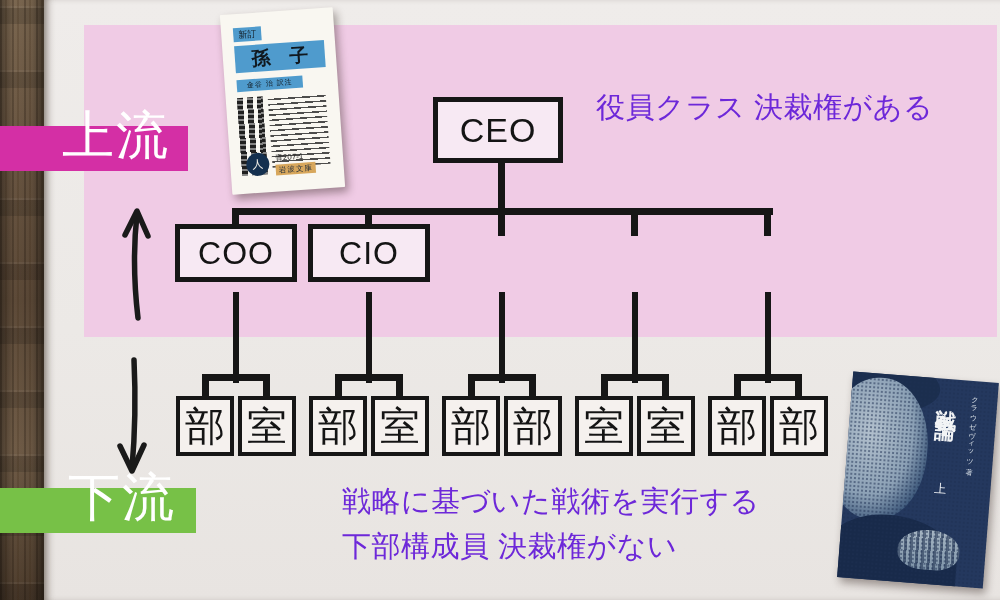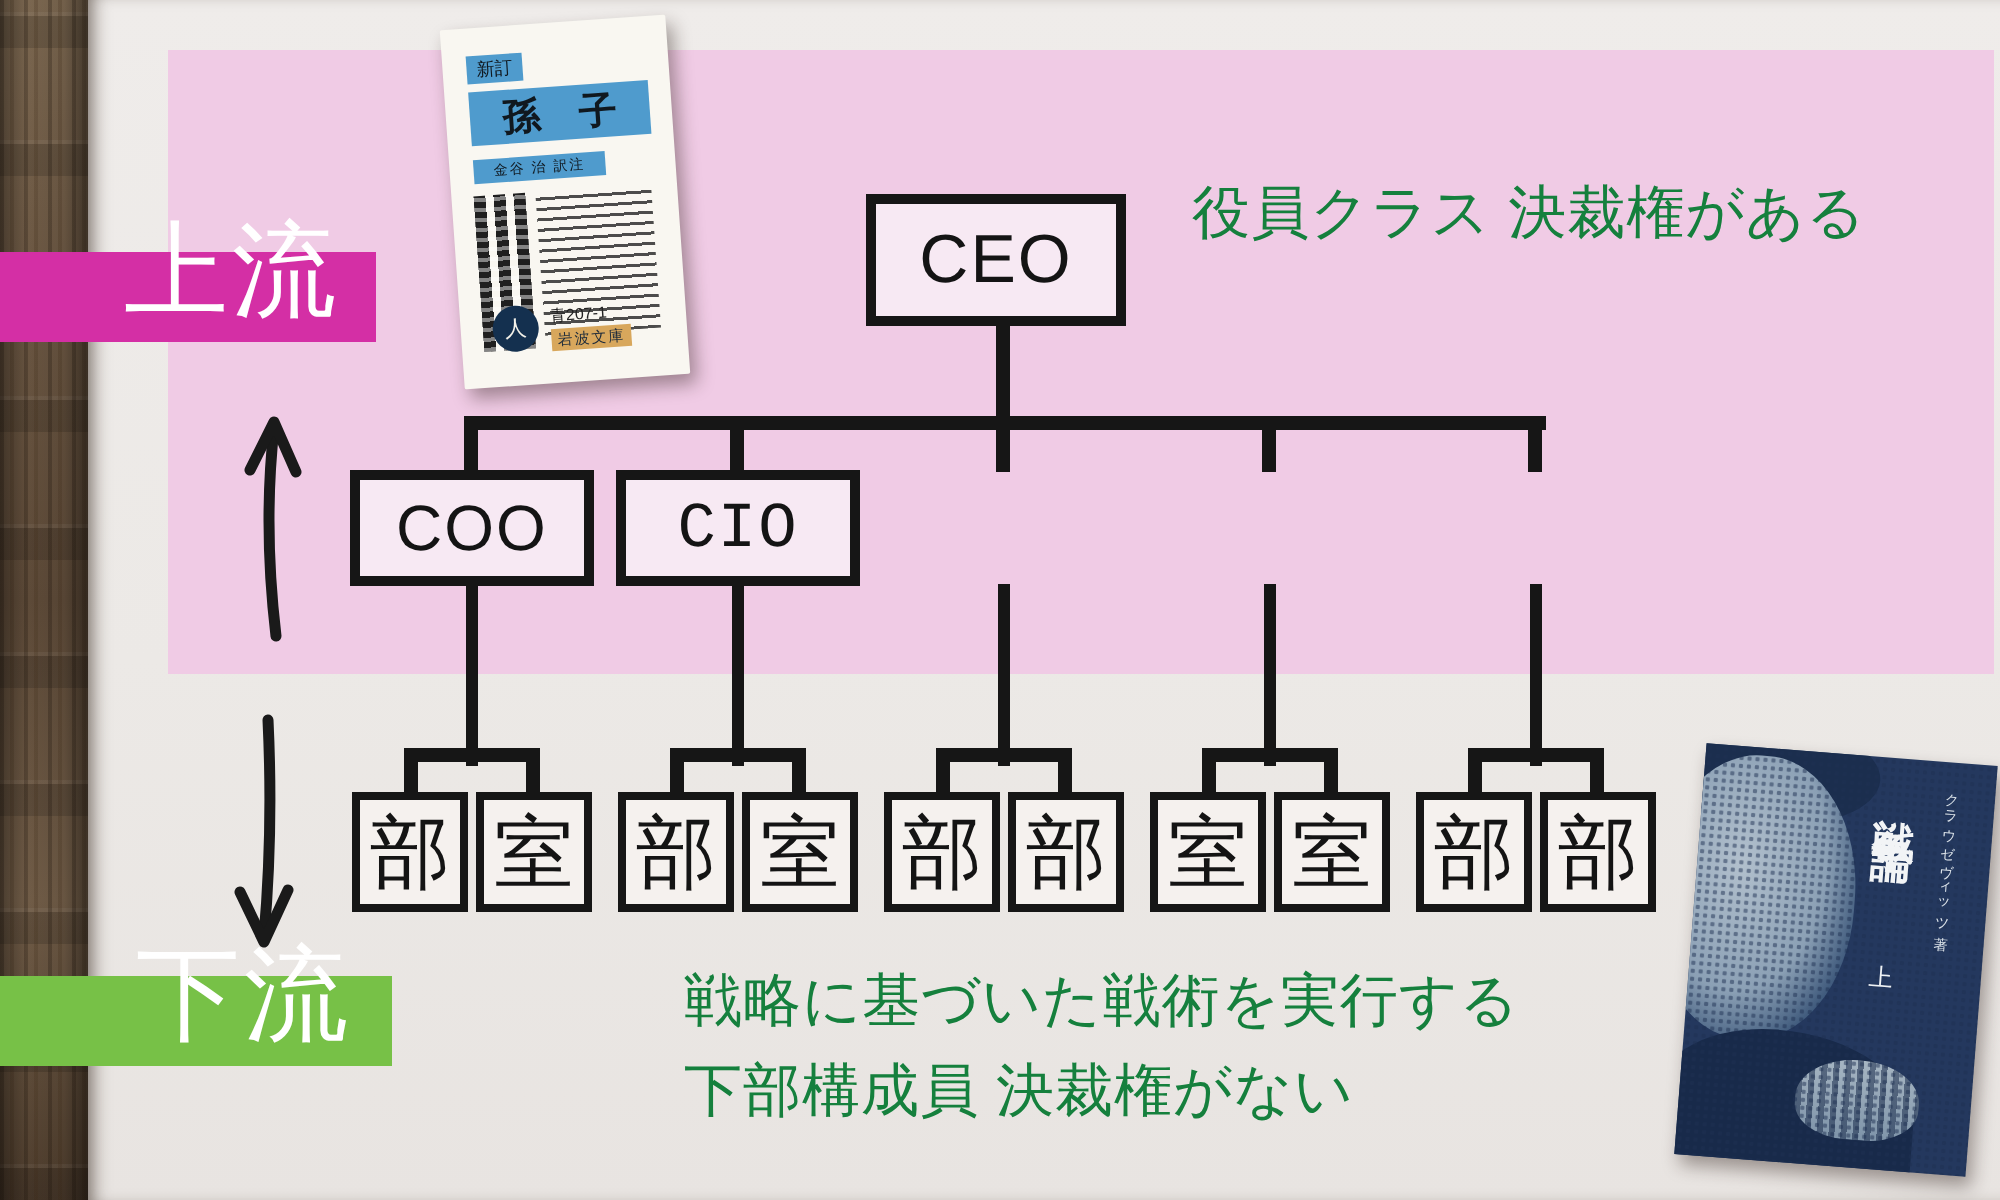--- a/index.html
+++ b/index.html
@@ -33,33 +33,33 @@
   .arrow-down{left:110px;top:354px;}
 
   
   .line{position:absolute;background:#161616;}
   .v-ceo{left:498px;top:160px;width:7px;height:52px;}
   .h-main{left:233px;top:208px;width:540px;height:7px;}
   .nodebox{box-sizing:border-box;border:5px solid #161616;background:#f7e9f3;
            display:flex;align-items:center;justify-content:center;color:#141414;}
   .ceo{position:absolute;left:433px;top:97px;width:130px;height:66px;font-size:34px;letter-spacing:1px;}
   .exec-col{position:absolute;top:208px;width:122px;height:260px;}
-  .c0{left:175px;} .c1{left:308px;font-family:Liberation Mono, monospace;} .c2{left:441px;} .c3{left:574px;} .c4{left:707px;}
+  .c0{left:175px;} .c1{left:308px;} .c2{left:441px;} .c3{left:574px;} .c4{left:707px;}
   .stub-top{left:57px;top:0;width:7px;height:28px;}
-  .exec-box{position:absolute;left:0;top:27px;width:122px;height:58px;font-size:32px;letter-spacing:1px;}
+  .exec-box{position:absolute;left:0;top:16px;width:122px;height:58px;font-size:32px;letter-spacing:1px;}
   .stub-bottom{left:58px;top:84px;width:6px;height:91px;}
   .bracket-bar{left:30px;top:166px;width:62px;height:7px;}
   .leg-l{left:27px;top:166px;width:7px;height:30px;}
   .leg-r{left:88px;top:166px;width:7px;height:30px;}
   .child{position:absolute;top:188px;width:58px;height:60px;border-width:4px;
          background:#f5f1ee;font-size:40px;}
   .child-l{left:1px;} .child-r{left:63px;}
 
   
-  .note{position:absolute;color:#15803d;font-size:29px;line-height:45px;
+  .note{position:absolute;color:#6d28d9;font-size:29px;line-height:45px;
         font-weight:500;letter-spacing:.5px;white-space:nowrap;z-index:4;}
   .note-top{left:596px;top:85px;}
   .note-bottom{left:342px;top:479px;}
 
   
   .book{position:absolute;box-shadow:3px 5px 9px rgba(40,25,20,.4);z-index:7;}
   .book-sunzi{left:226px;top:11px;width:113px;height:180px;background:#f9f7f1;
               transform:rotate(-4deg);border-radius:1px;}
   .book-sunzi>div{position:absolute;}
   .sz-band{background:#4f9bcd;color:#10181f;display:flex;align-items:center;justify-content:center;}

